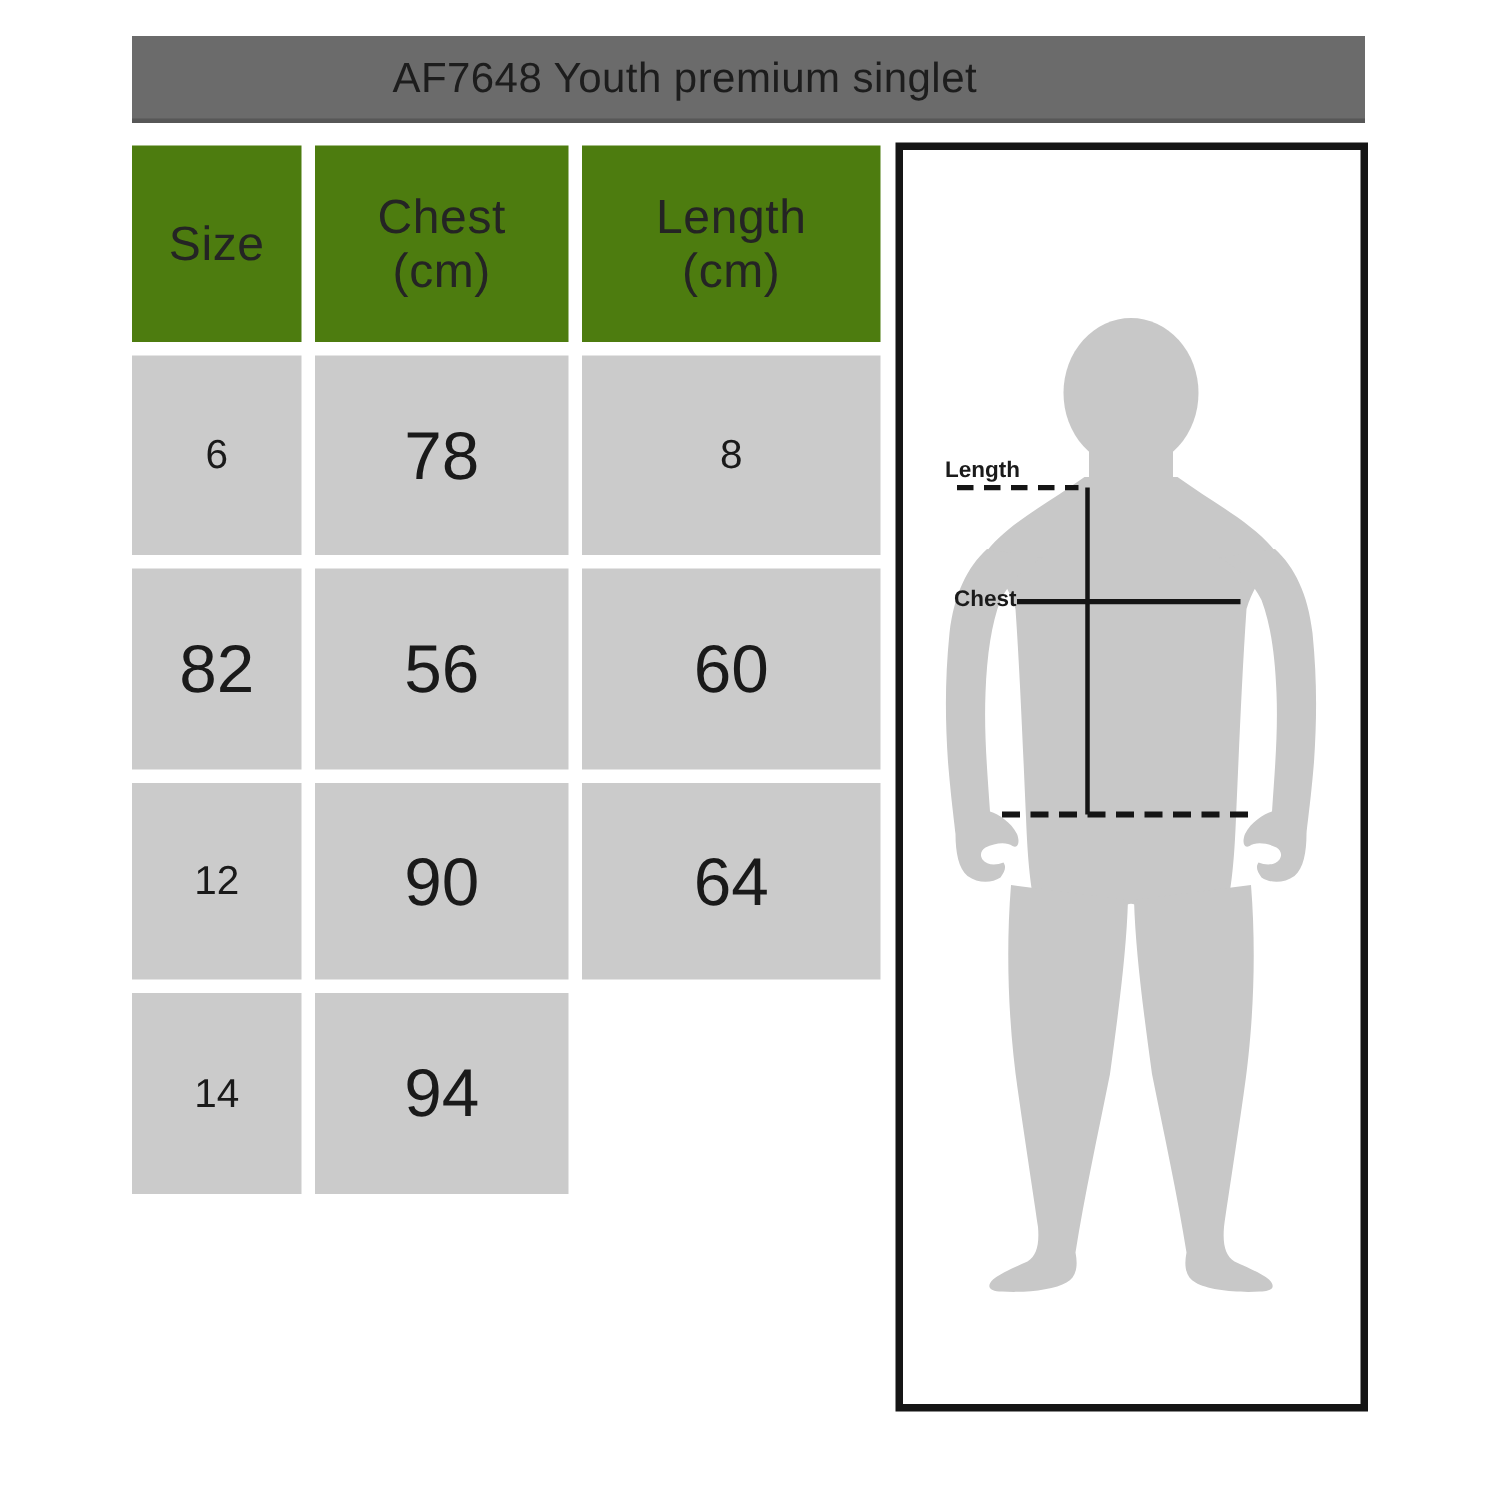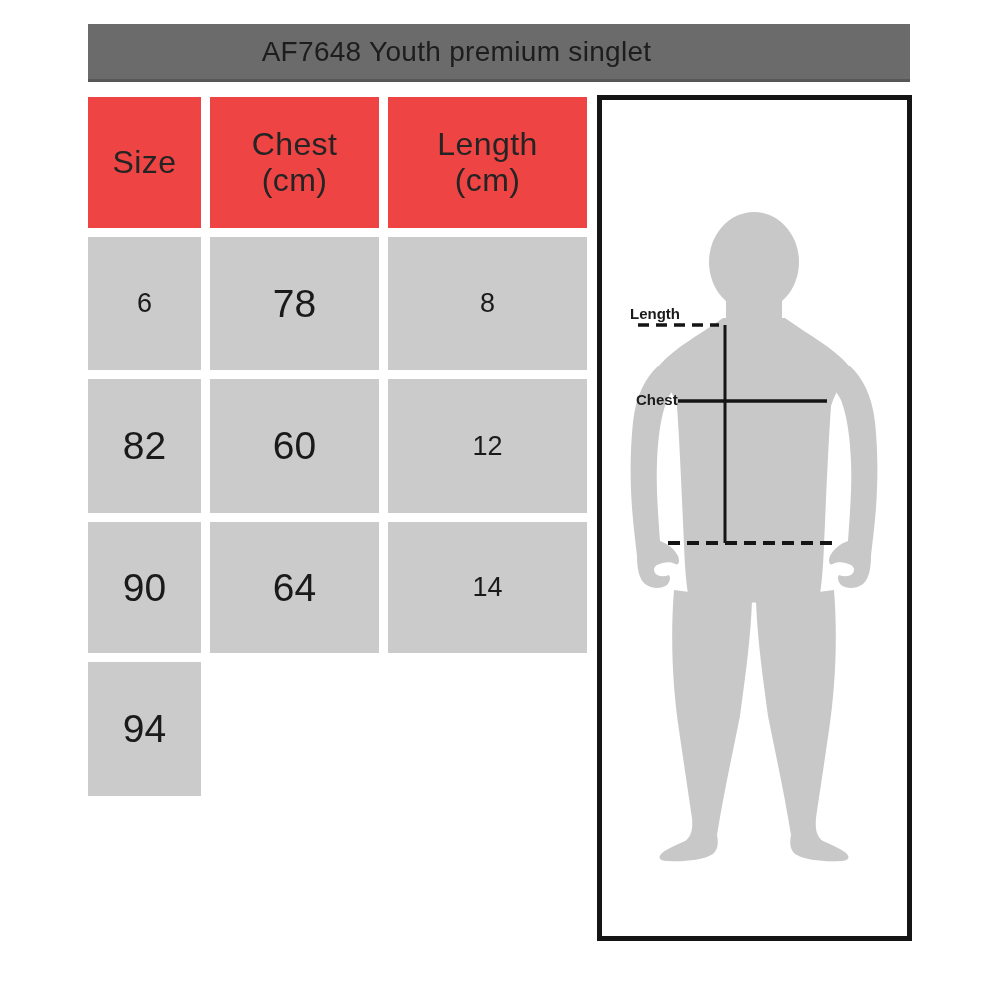--- a/index.html
+++ b/index.html
@@ -19,25 +19,25 @@
     position:absolute;left:88px;top:97px;
     display:grid;
     grid-template-columns:113px 169px 199px;
     grid-template-rows:131px 133px 134px 131px 134px 130px;
     gap:9px;
   }
   .cell{
     display:flex;flex-direction:column;align-items:center;justify-content:center;
     text-align:center;
   }
-  .cell.head{background:#ef4444;color:#242424;font-size:32px;line-height:1.12;letter-spacing:.4px;justify-content:center;}
+  .cell.head{background:#4d7c0f;color:#242424;font-size:32px;line-height:1.12;letter-spacing:.4px;justify-content:center;}
   .cell.head .unit:empty{display:none;}
   .cell.data{background:#cbcbcb;color:#1a1a1a;}
   .cell.data.size-col{font-size:27px;}
-  .cell.data.val-col{font-size:39px;text-align:center;}
+  .cell.data.val-col{font-size:45px;text-align:center;}
   
   .figure{
     position:absolute;left:597px;top:95px;width:315px;height:846px;
     border:5px solid #151515;background:#ffffff;box-sizing:border-box;
   }
   .figure svg{display:block;width:305px;height:836px;}
   .fig-label{
     position:absolute;font-size:15px;font-weight:bold;color:#1b1b1b;line-height:15px;white-space:nowrap;
   }
   .fig-label.length{left:28px;top:206px;}
@@ -69,20 +69,21 @@
     <div class="cell head">
       <span>Length</span>
       <span class="unit">(cm)</span>
     </div>
 
     <div class="cell data size-col">6</div>
     <div class="cell data val-col">78</div>
 
     <div class="cell data size-col">8</div>
     <div class="cell data val-col">82</div>
+    <div class="cell data val-col">56</div>
 
     <div class="cell data val-col">60</div>
 
     <div class="cell data size-col">12</div>
     <div class="cell data val-col">90</div>
     <div class="cell data val-col">64</div>
 
     <div class="cell data size-col">14</div>
     <div class="cell data val-col">94</div>
   </div>

